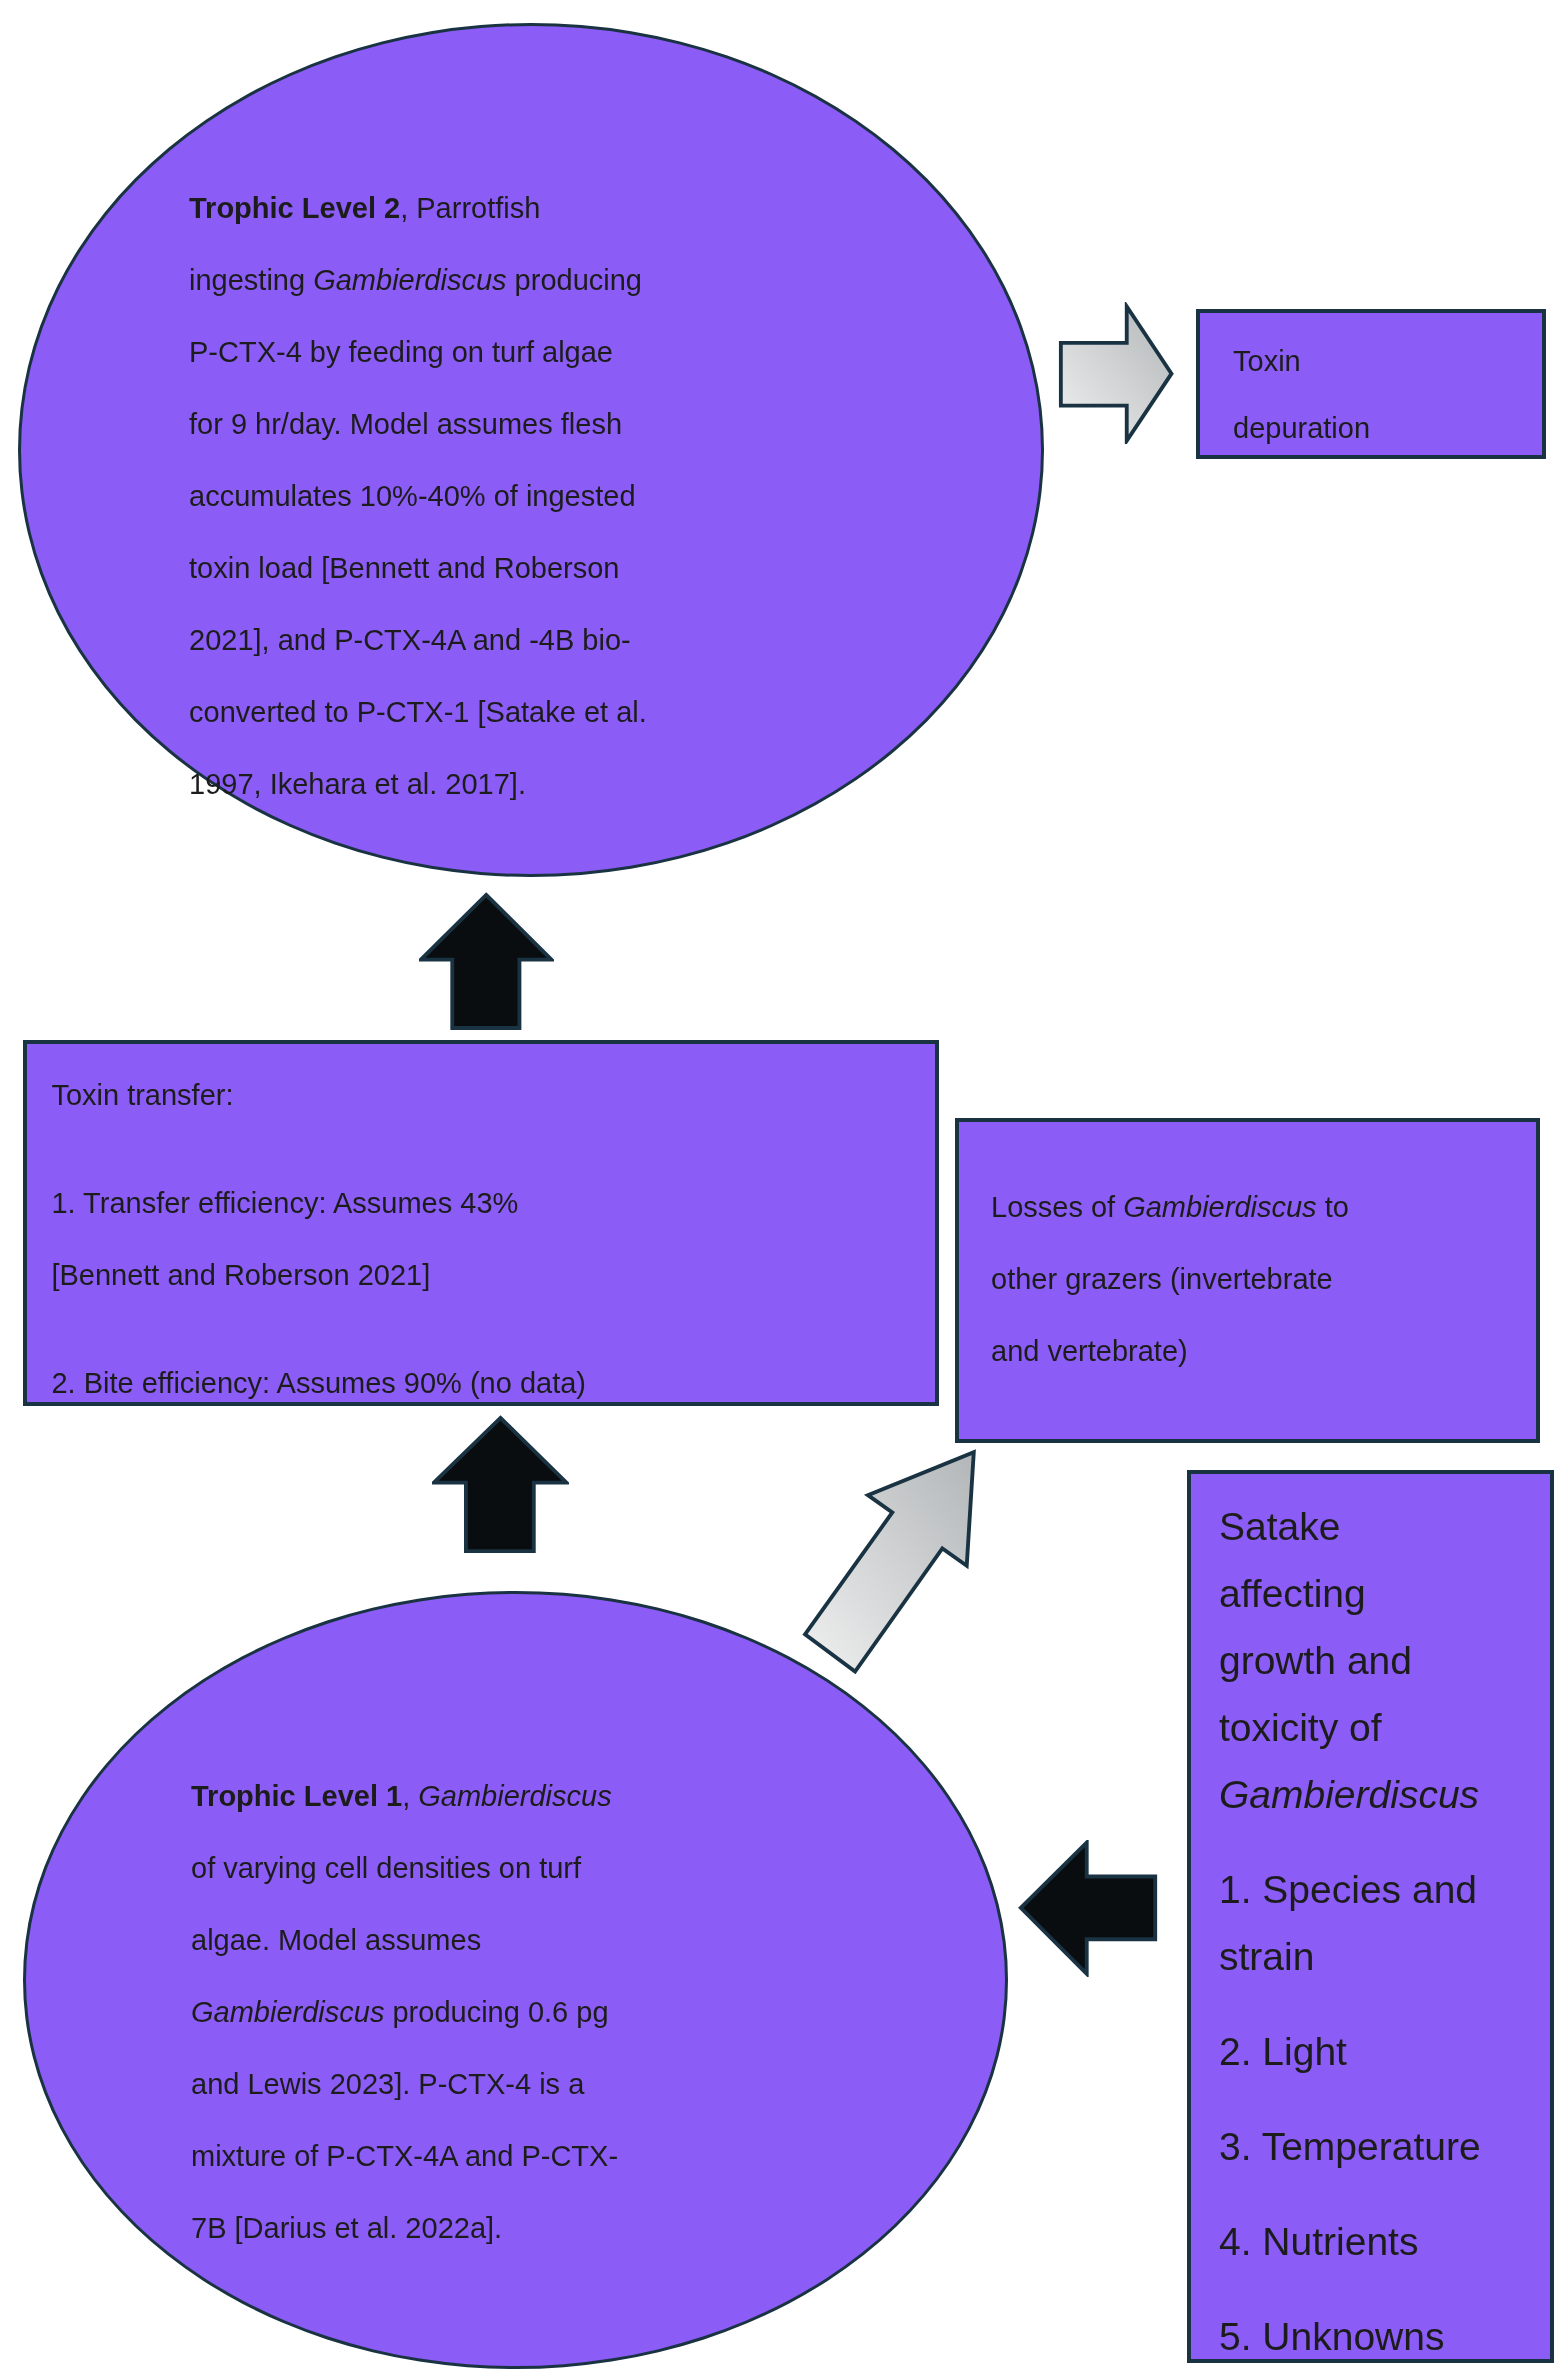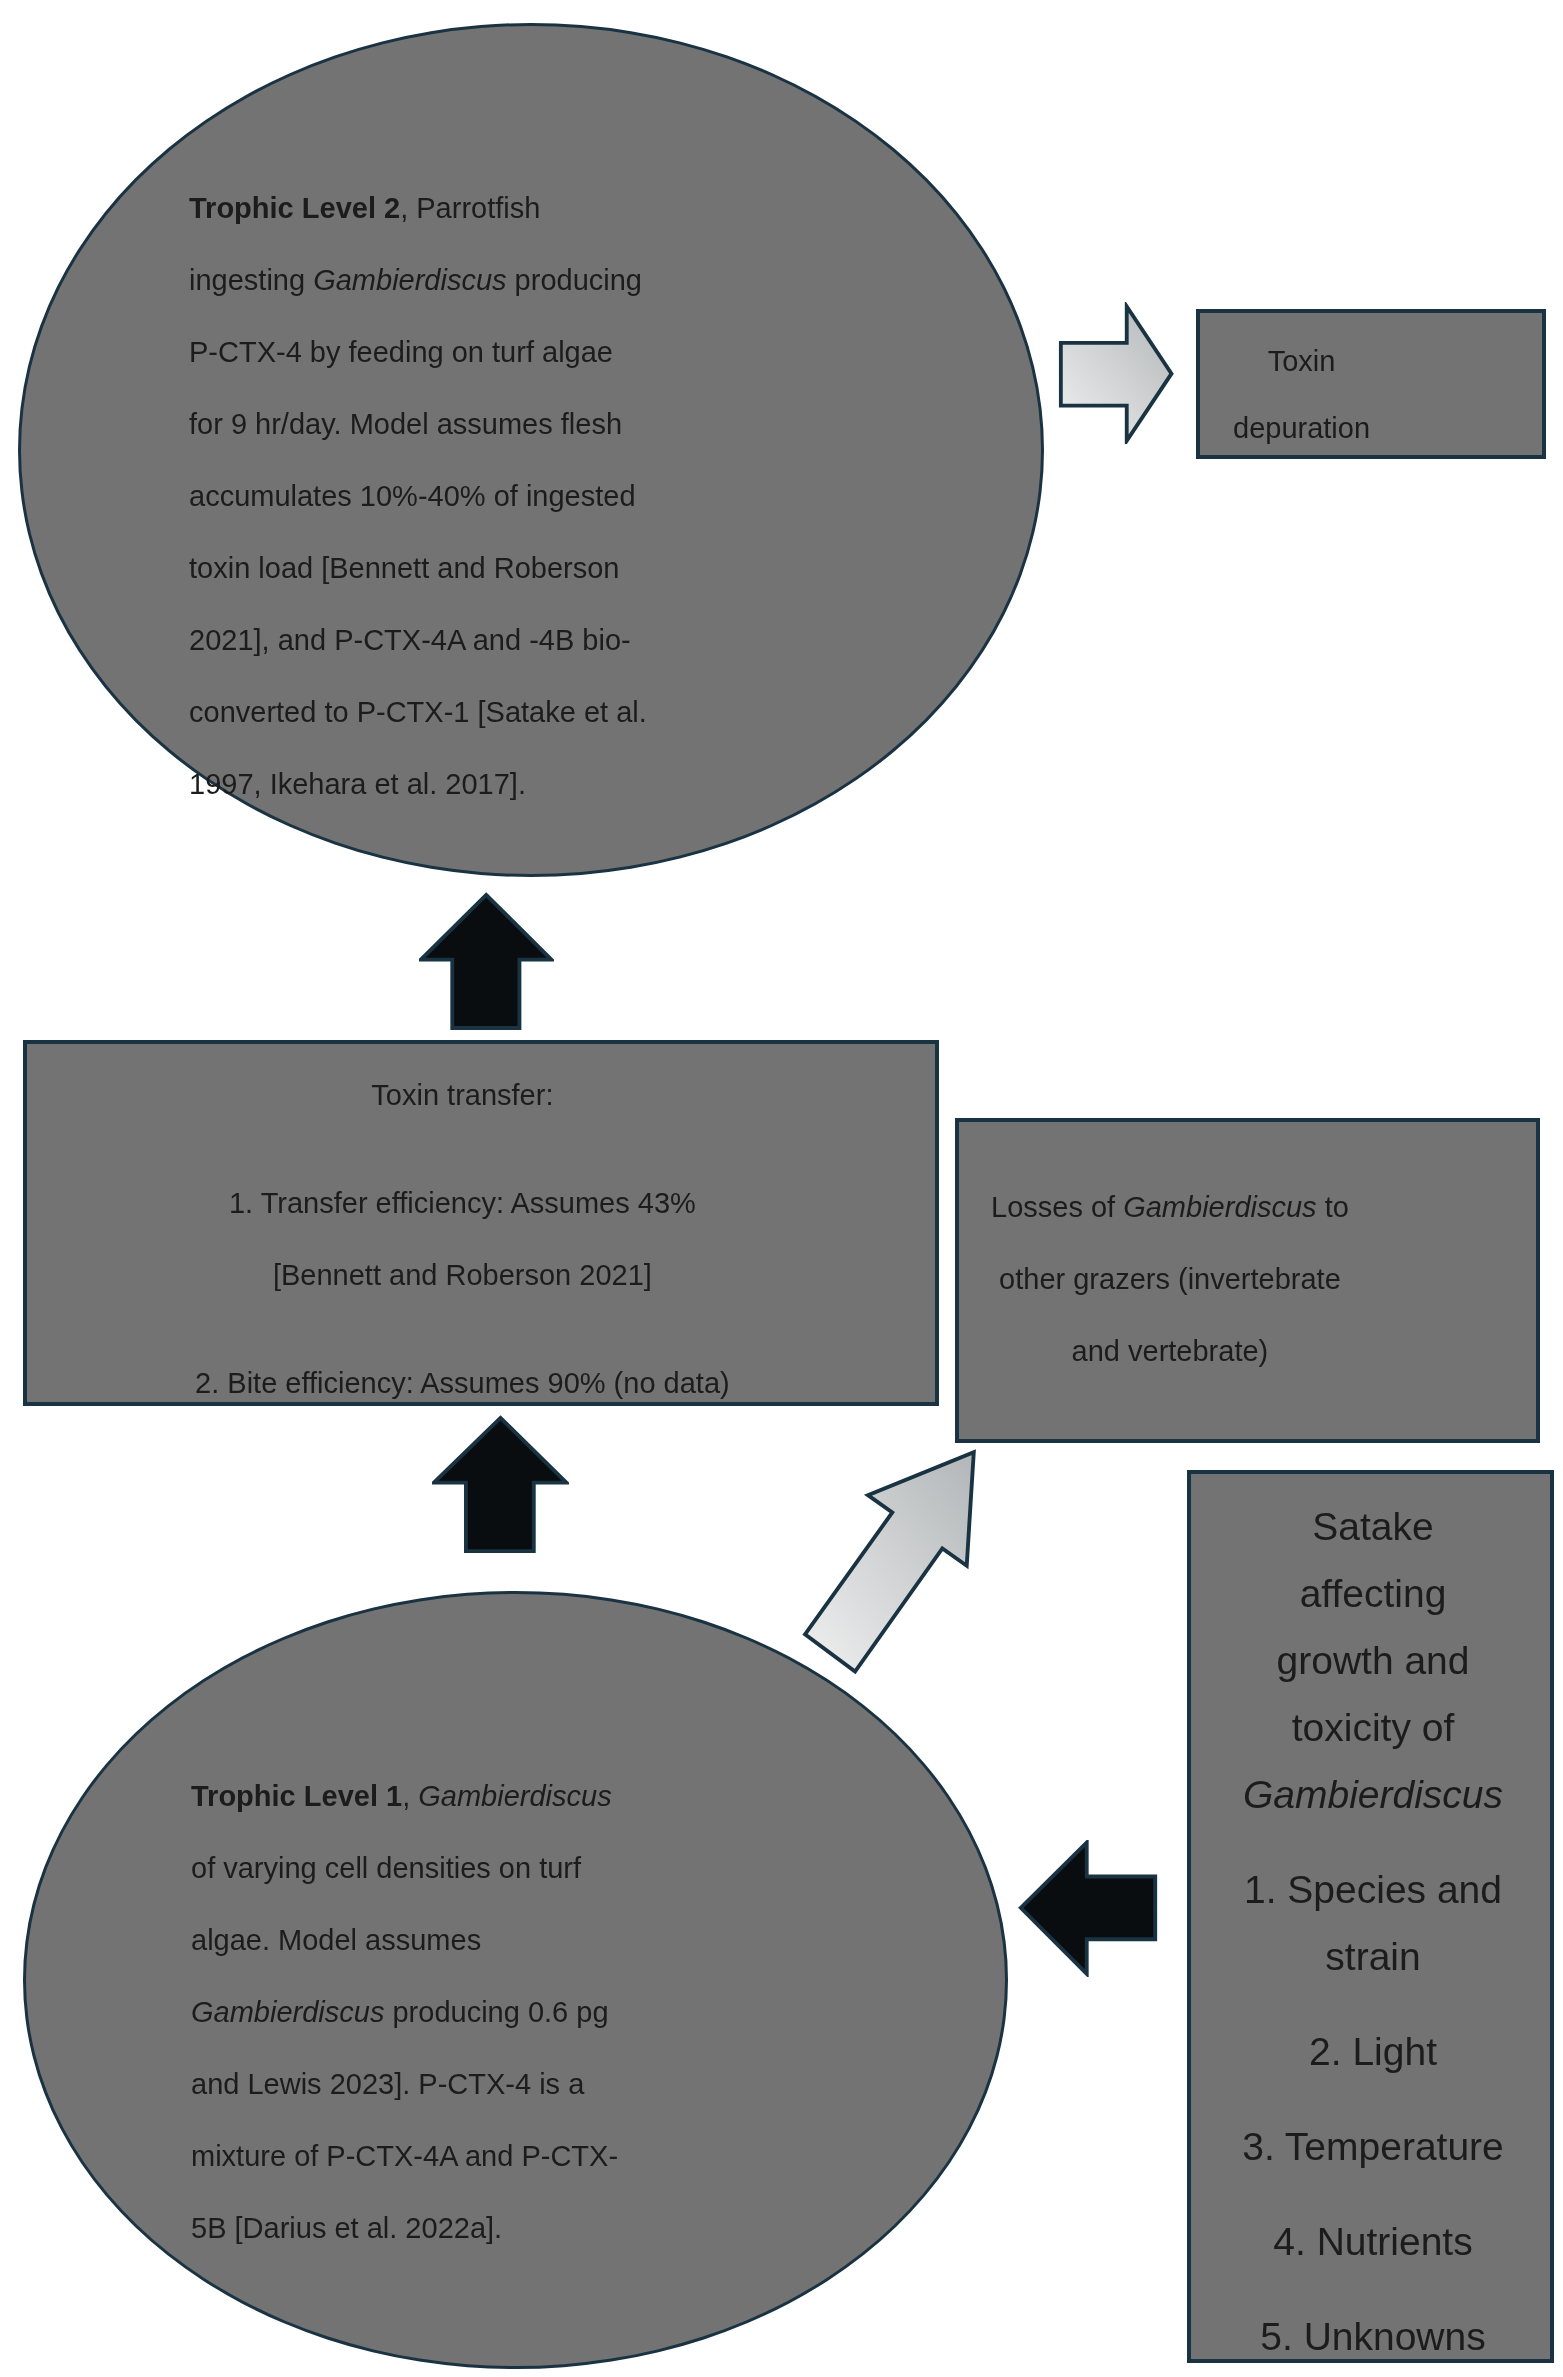--- a/index.html
+++ b/index.html
@@ -1,18 +1,18 @@
 <!DOCTYPE html>
 <html style="font-size:10.3px"><head>
 <meta charset="utf-8">
 <style>
   html,body{margin:0;padding:0;background:#ffffff;}
   body{font-family:"Liberation Sans","DejaVu Sans",sans-serif;color:#1c1c1c;}
   .canvas{position:relative;width:1564px;height:2377px;background:#ffffff;overflow:hidden;}
-  .shape{position:absolute;box-sizing:border-box;background:#737373;text-align:center;}
+  .shape{position:absolute;box-sizing:border-box;background:#8b5cf6;}
   .ellipse{border:3.9px solid #1a3343;border-radius:50%;}
   .rectbox{border:4.5px solid #1a3343;}
   .txt{position:absolute;font-size:29px;line-height:72px;letter-spacing:0px;}
   .txt .tline{white-space:nowrap;}
   .arrow-svg{position:absolute;display:block;}
   .para{margin:0;}
   .gap{margin-top:36px;}
   .factors-txt{font-size:39px;line-height:67px;}
   .factors-item{margin-top:28px;}
   .dep-txt{line-height:67px;}
@@ -92,21 +92,21 @@
   </svg>
 
   <div class="shape ellipse" style="left:23px;top:1591px;width:985px;height:778px;"></div>
   <div class="txt" style="left:191px;top:1760px;width:719px;">
       <div class="tline"><span style="font-weight: 700;">Trophic Level 1</span><span>, </span><span style="font-style: italic;">Gambierdiscus</span></div>
       <div class="tline"><span>of varying cell densities on turf</span></div>
       <div class="tline"><span>algae. Model assumes</span></div>
       <div class="tline"><span style="font-style: italic;">Gambierdiscus</span><span> producing 0.6 pg</span></div>
       <div class="tline"><span>and Lewis 2023]. P-CTX-4 is a</span></div>
       <div class="tline"><span>mixture of P-CTX-4A and P-CTX-</span></div>
-      <div class="tline"><span>5B [Darius et al. 2022a].</span></div>
+      <div class="tline"><span>7B [Darius et al. 2022a].</span></div>
     </div>
 
   <svg class="arrow-svg" style="left:1018px;top:1840px;" width="140" height="137" viewBox="0 0 218 214">
     <polygon points="4,106 107,4 107,57 214,57 214,155 107,155 107,209" fill="#0a0d0f" stroke="#1a3343" stroke-width="6" stroke-linejoin="miter"></polygon>
   </svg>
 
   <div class="shape rectbox" style="left:1187px;top:1470px;width:367px;height:893px;">
     <div class="txt factors-txt" style="left:28px;top:19px;width:308px;">
       <div class="para">
           <div class="tline"><span>Satake</span></div>

